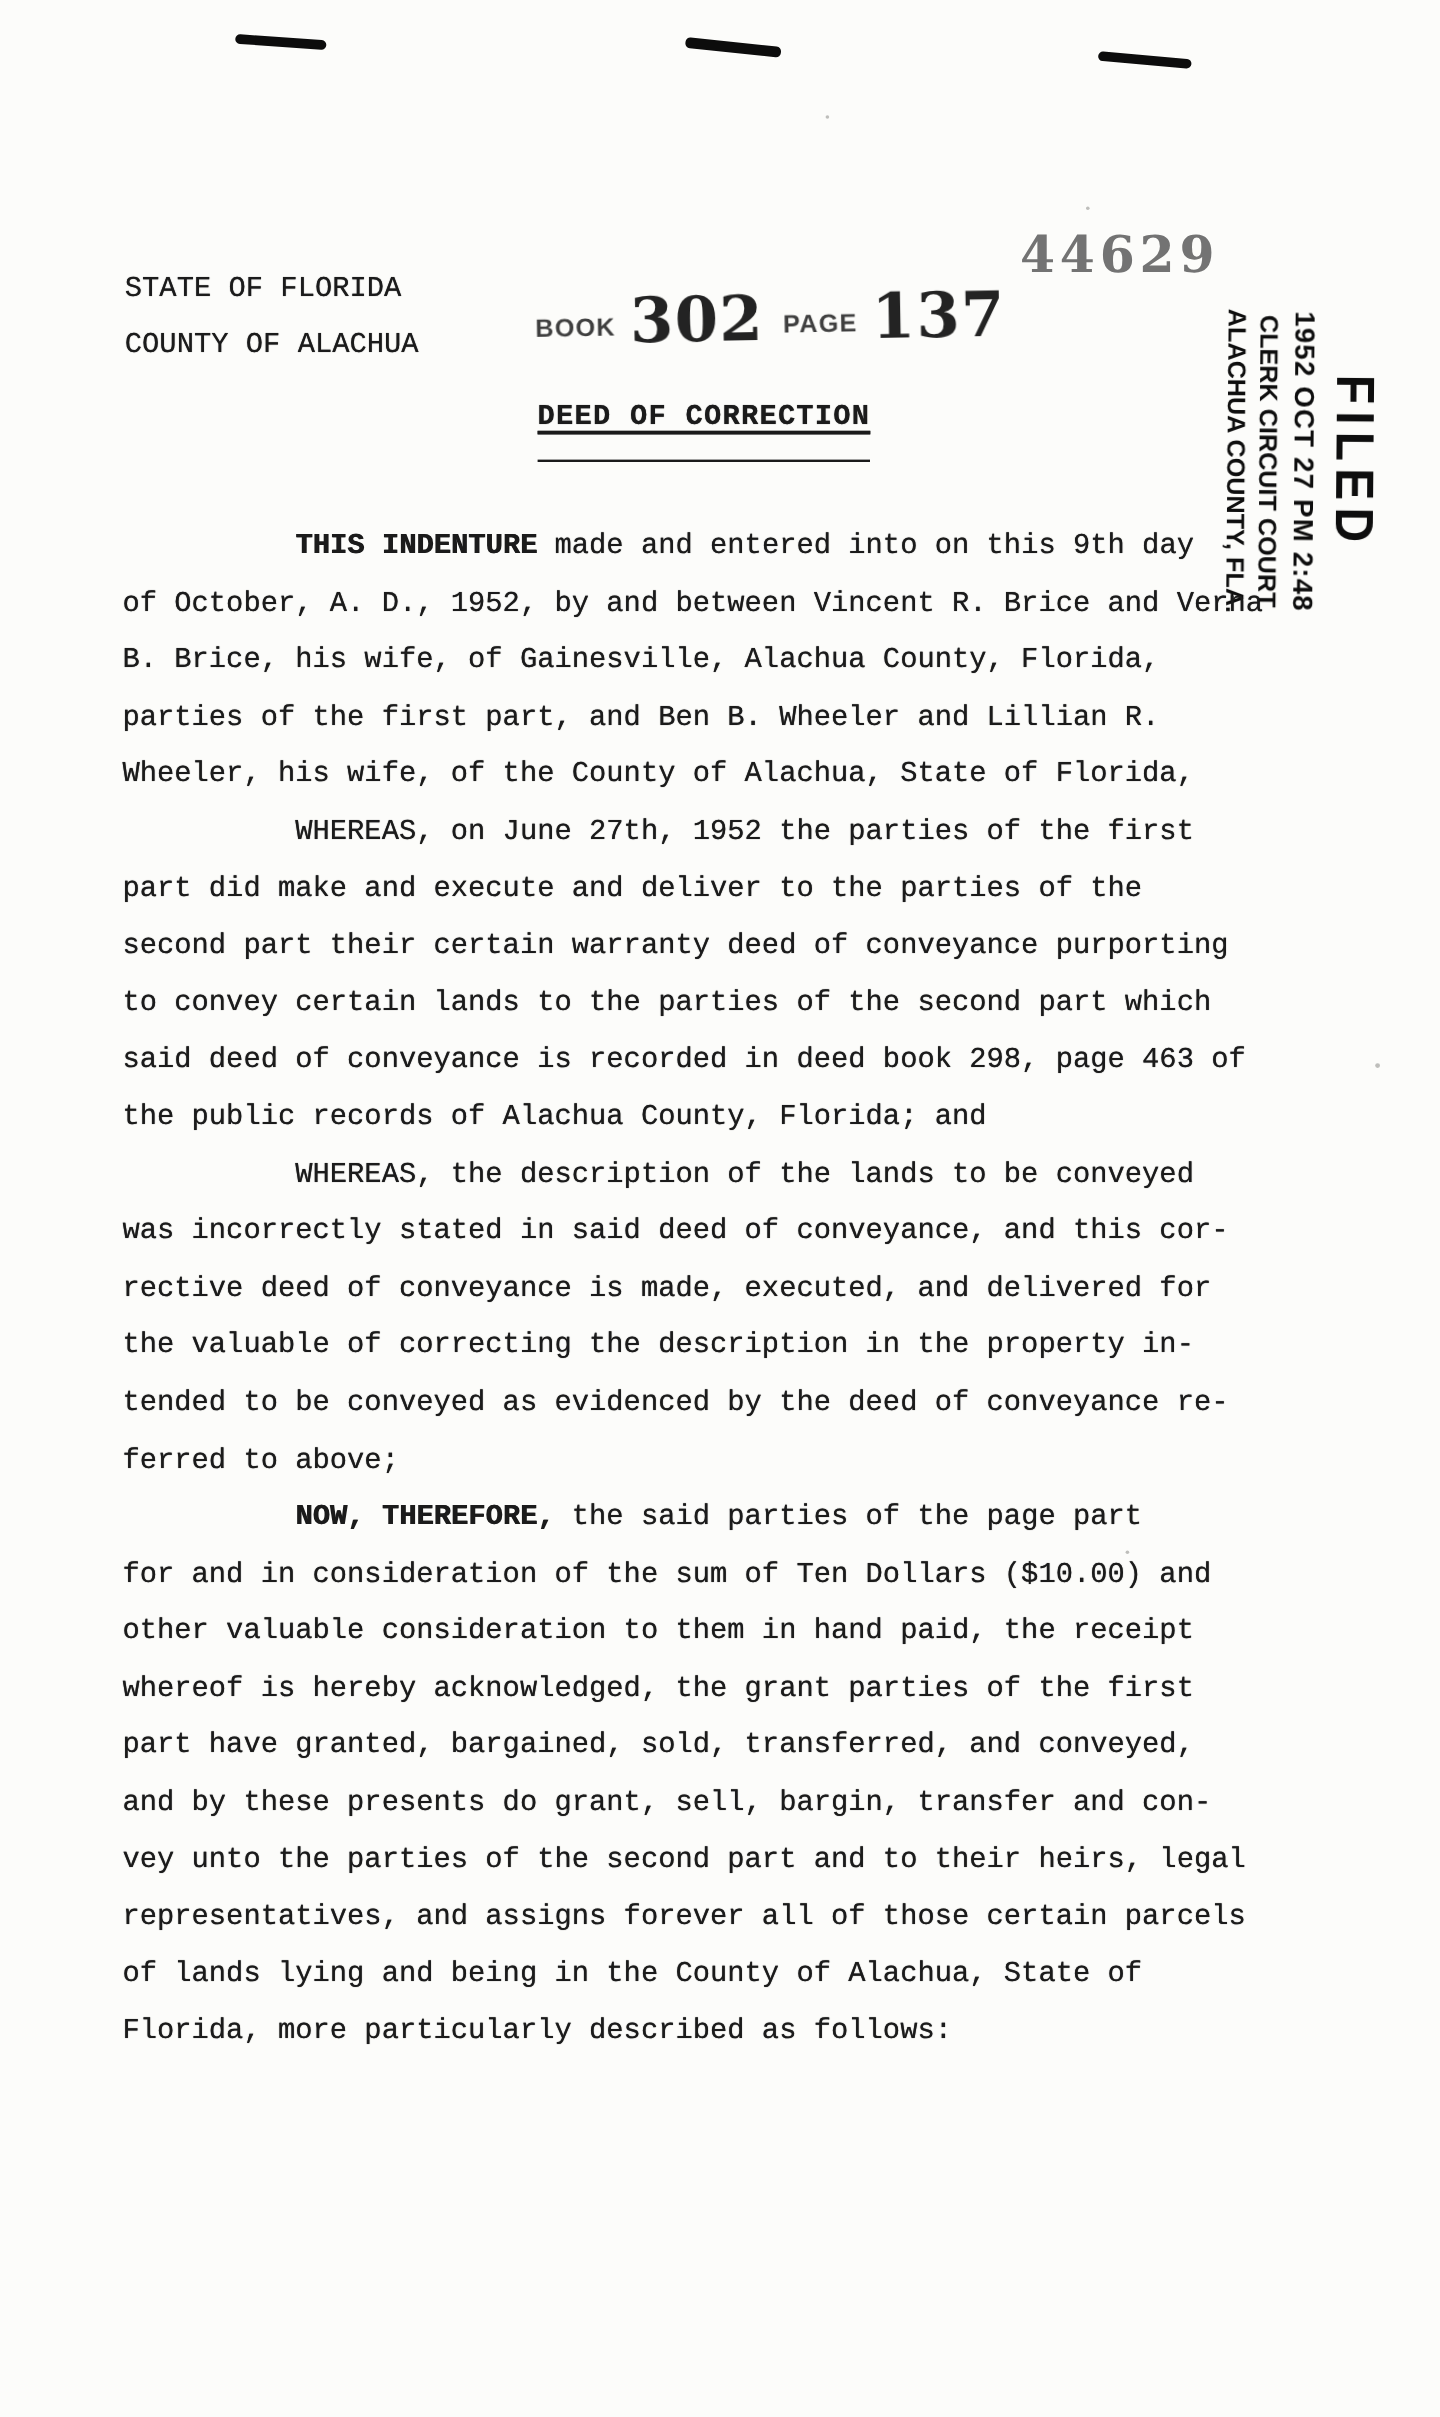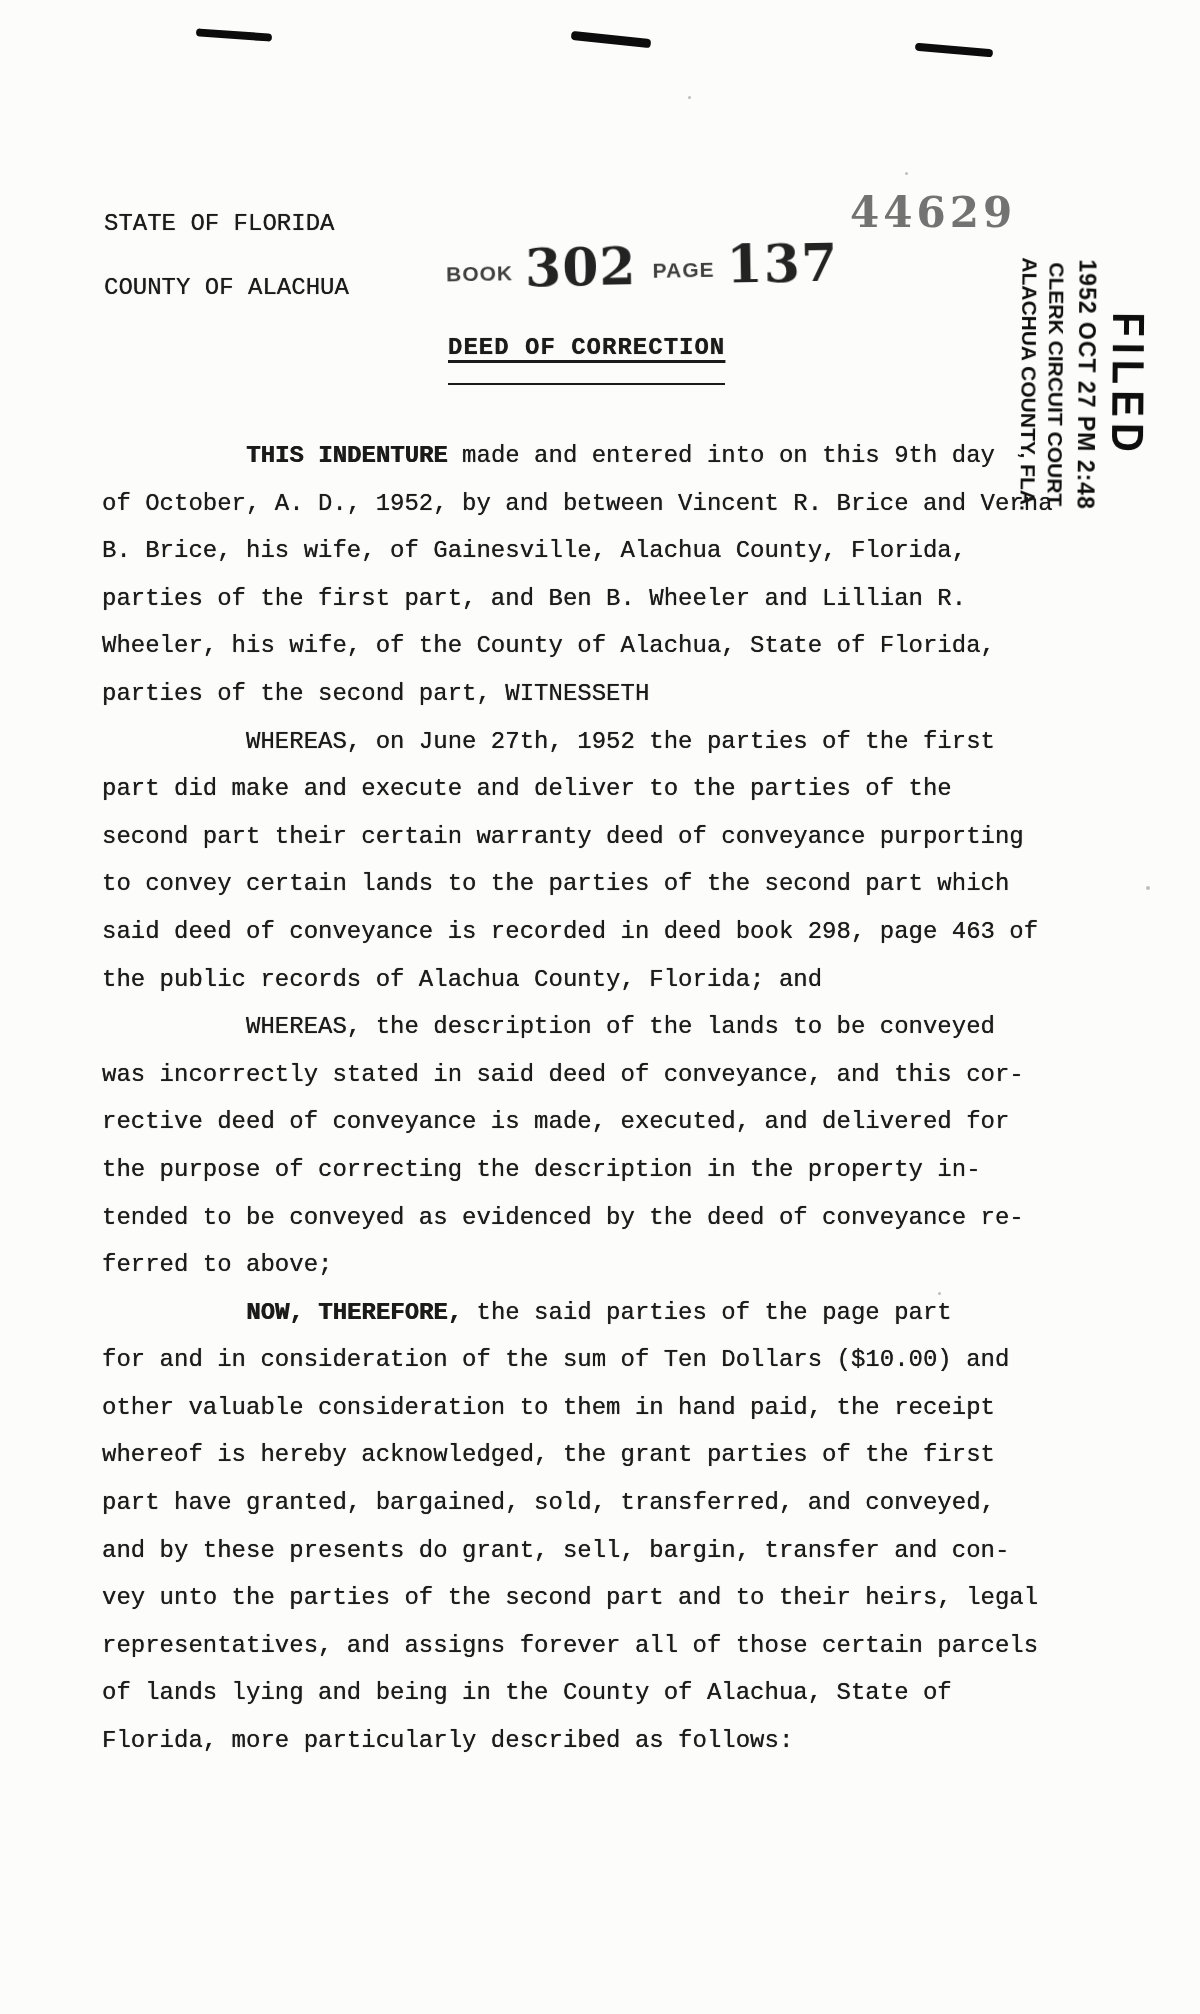--- a/index.html
+++ b/index.html
@@ -18,21 +18,21 @@
   .mark2 { left:571px; top:35px; width:80px; height:9px; transform:rotate(6deg); }
   .mark3 { left:915px; top:46px; width:78px; height:8px; transform:rotate(5deg); }
   .speck { position:absolute; background:#8a8a86; border-radius:50%; opacity:.55; }
 
   
   .instrument-number {
     left:850px; top:188px;
     font-family:"DejaVu Serif","Liberation Serif",serif;
     font-weight:bold; font-size:42px; letter-spacing:4px; color:#737373;
   }
-  .state-line  { left:104px; top:210px; font-size:24px; }
+  .state-line  { left:104px; top:228px; font-size:24px; }
   .county-line { left:104px; top:274px; font-size:24px; }
 
   .record-stamp {
     left:446px; top:244px; display:flex; align-items:flex-end;
     color:#161616; transform:rotate(-1deg); filter:blur(0.4px);
   }
   .record-stamp .lbl {
     font-family:"Liberation Sans",sans-serif; font-weight:bold;
     font-size:21px; letter-spacing:1px; opacity:.82; padding-bottom:5px;
   }
@@ -103,31 +103,30 @@
     <div class="filed-clerk">CLERK CIRCUIT COURT</div>
     <div class="filed-county">ALACHUA COUNTY, FLA.</div>
   </div>
 
   <div class="abs body-text typed" id="body-text">
       <div class="body-line"><span>          </span><span class="b">THIS INDENTURE</span><span> made and entered into on this 9th day</span></div>
       <div class="body-line">of October, A. D., 1952, by and between Vincent R. Brice and Verna</div>
       <div class="body-line">B. Brice, his wife, of Gainesville, Alachua County, Florida,</div>
       <div class="body-line">parties of the first part, and Ben B. Wheeler and Lillian R.</div>
       <div class="body-line">Wheeler, his wife, of the County of Alachua, State of Florida,</div>
-      <div class="body-line">parties of the second part, WITNESSETH</div>
       <div class="body-line">          WHEREAS, on June 27th, 1952 the parties of the first</div>
       <div class="body-line">part did make and execute and deliver to the parties of the</div>
       <div class="body-line">second part their certain warranty deed of conveyance purporting</div>
       <div class="body-line">to convey certain lands to the parties of the second part which</div>
       <div class="body-line">said deed of conveyance is recorded in deed book 298, page 463 of</div>
       <div class="body-line">the public records of Alachua County, Florida; and</div>
       <div class="body-line">          WHEREAS, the description of the lands to be conveyed</div>
       <div class="body-line">was incorrectly stated in said deed of conveyance, and this cor-</div>
       <div class="body-line">rective deed of conveyance is made, executed, and delivered for</div>
-      <div class="body-line">the purpose of correcting the description in the property in-</div>
+      <div class="body-line">the valuable of correcting the description in the property in-</div>
       <div class="body-line">tended to be conveyed as evidenced by the deed of conveyance re-</div>
       <div class="body-line">ferred to above;</div>
       <div class="body-line"><span>          </span><span class="b">NOW, THEREFORE,</span><span> the said parties of the page part</span></div>
       <div class="body-line">for and in consideration of the sum of Ten Dollars ($10.00) and</div>
       <div class="body-line">other valuable consideration to them in hand paid, the receipt</div>
       <div class="body-line">whereof is hereby acknowledged, the grant parties of the first</div>
       <div class="body-line">part have granted, bargained, sold, transferred, and conveyed,</div>
       <div class="body-line">and by these presents do grant, sell, bargin, transfer and con-</div>
       <div class="body-line">vey unto the parties of the second part and to their heirs, legal</div>
       <div class="body-line">representatives, and assigns forever all of those certain parcels</div>

